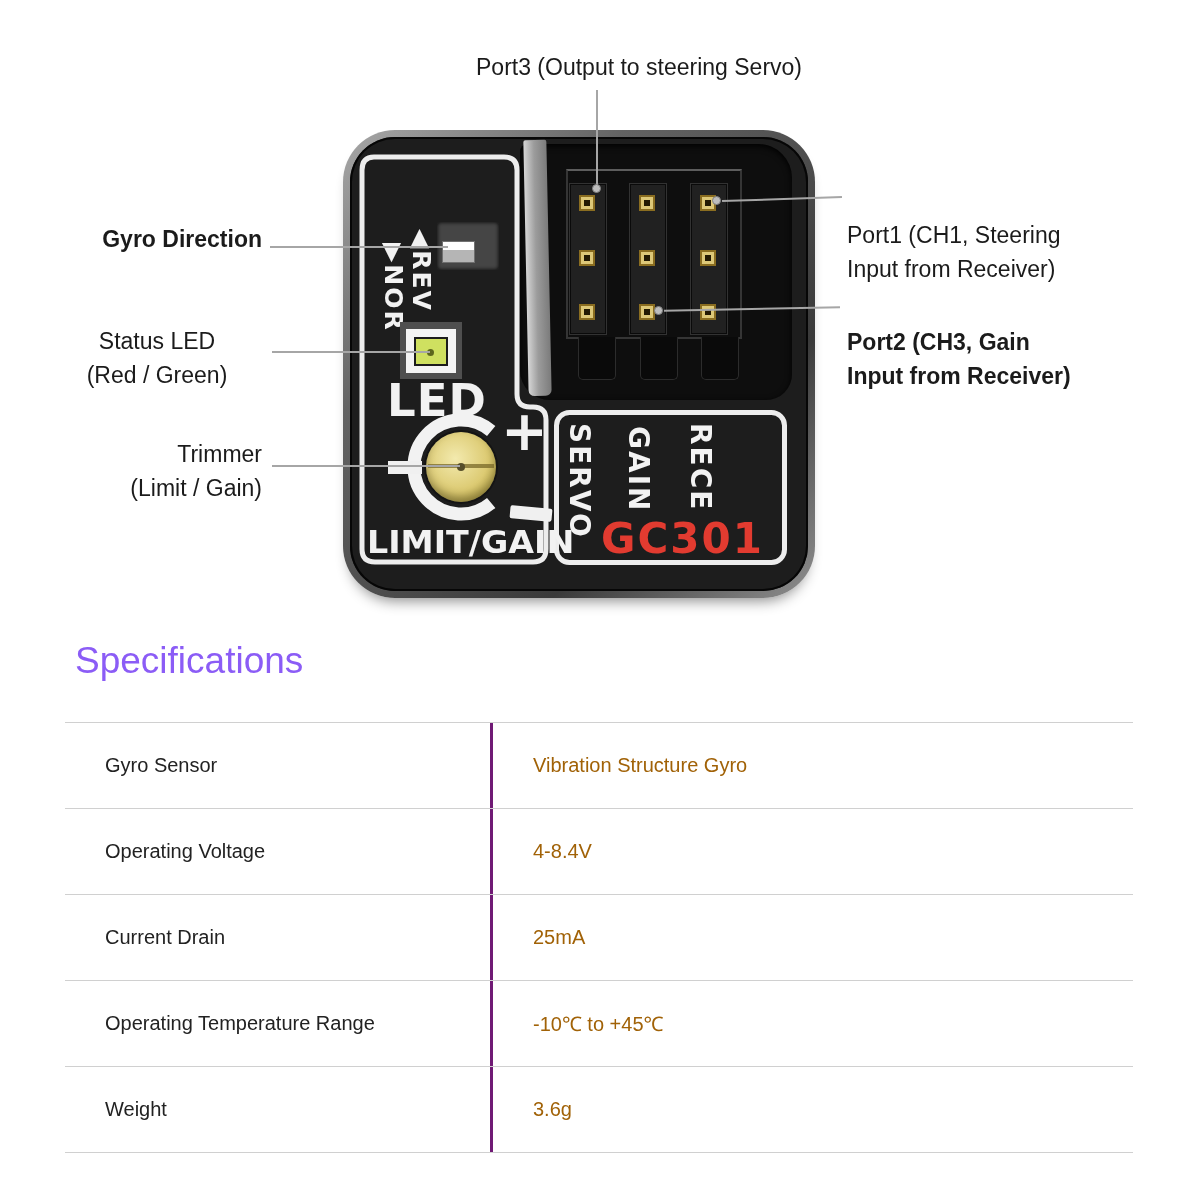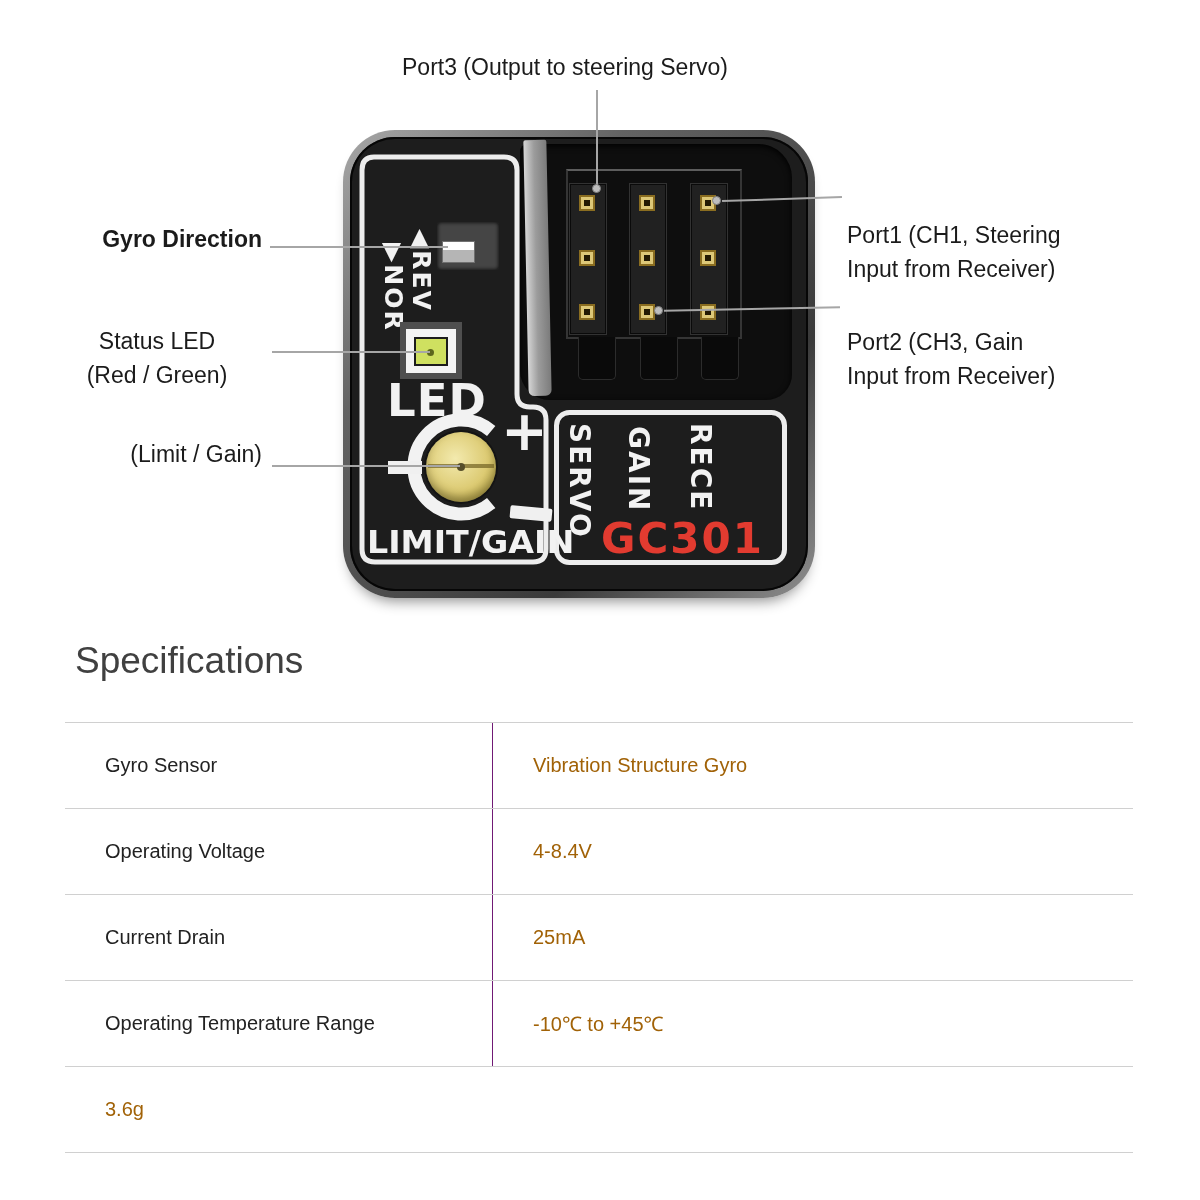--- a/index.html
+++ b/index.html
@@ -2,21 +2,21 @@
 <html><head>
 <meta charset="utf-8">
 <style>
   html,body { margin:0; padding:0; background:#ffffff; }
   .scene { position:relative; width:1200px; height:1200px; background:#fff;
            font-family:"Liberation Sans", sans-serif; color:#1b1b1b; overflow:hidden; }
   .abs { position:absolute; }
 
   
   .callout-label { font-size:23px; line-height:34px; color:#1b1b1b; }
-  .top-label { left:402px; top:50px; width:400px; text-align:left; }
+  .top-label { left:402px; top:50px; width:400px; text-align:right; }
   .left-label { left:52px; width:210px; text-align:right; }
   .right-label { left:847px; width:300px; text-align:left;margin-top:48px; }
 
   
   .cline { position:absolute; background:#a6a6a6; }
   .cdot  { position:absolute; width:9px; height:9px; border-radius:50%;
            background:#bdbdbd; border:1px solid #7f7f7f; box-sizing:border-box; }
 
   
   .device-outer { left:343px; top:130px; width:472px; height:468px; border-radius:52px;
@@ -63,53 +63,54 @@
       box-shadow:inset 0 -5px 9px rgba(0,0,0,.3), 0 0 0 2px #141414; }
   .knob::before { content:""; position:absolute; left:2px; top:32px; width:66px; height:4px;
       background:rgba(120,104,40,.75); }
   .knob::after { content:""; position:absolute; left:31px; top:31px; width:8px; height:8px;
       border-radius:50%; background:#564e2a; }
   .trim-tick { left:388px; top:461px; width:34px; height:13px; background:#f0f0f0; }
   .minus-bar { left:510px; top:507px; width:42px; height:13px; background:#f0f0f0;
       transform:rotate(5deg); border-radius:2px; }
 
   
-  .spec-title { left:75px; top:640px; font-size:37px; color:#404040; }
+  .spec-title { left:75px; top:640px; font-size:37px; color:#8b5cf6; }
   .spec-table { left:65px; top:722px; width:1068px; border-top:1px solid #d0d0d0;
                 border-bottom:1px solid #d0d0d0; }
   .spec-row { display:flex; height:85px; border-bottom:1px solid #d0d0d0; }
   .spec-row:last-child { border-bottom:none; }
-  .spec-cell-label { width:428px; box-sizing:border-box; border-right:1px solid #701a75;
+  .spec-cell-label { width:428px; box-sizing:border-box; border-right:3px solid #701a75;
         padding-left:40px; display:flex; align-items:center; font-size:20px; color:#222; }
   .spec-cell-value { flex:1; padding-left:40px; display:flex; align-items:center;
         font-size:20px; color:#a16207; }
 </style>
 </head>
 <body>
 
 <div class="scene">
 
   <div class="abs callout-label top-label">Port3 (Output to steering Servo)</div>
 
   <div class="abs callout-label left-label" style="top:222px;font-weight:bold;">
     <div>Gyro Direction</div>
   </div>
   <div class="abs callout-label left-label" style="top:324px;text-align:center;">
     <div>Status LED</div>
     <div>(Red / Green)</div>
   </div>
   <div class="abs callout-label left-label" style="top:437px;">
+    <div>Trimmer</div>
     <div>(Limit / Gain)</div>
   </div>
 
   <div class="abs callout-label right-label" style="top:170px;">
     <div>Port1 (CH1, Steering</div>
     <div>Input from Receiver)</div>
   </div>
-  <div class="abs callout-label right-label" style="top:277px;">
+  <div class="abs callout-label right-label" style="top:277px;font-weight:bold;">
     <div>Port2 (CH3, Gain</div>
     <div>Input from Receiver)</div>
   </div>
 
   <div class="abs device-outer">
     <div class="device-body"></div>
   </div>
 
   <div class="abs bay"></div>
   <div class="abs stripe"></div>
@@ -188,17 +189,18 @@
     </div>
     <div class="spec-row">
       <div class="spec-cell-label">Current Drain</div>
       <div class="spec-cell-value">25mA</div>
     </div>
     <div class="spec-row">
       <div class="spec-cell-label">Operating Temperature Range</div>
       <div class="spec-cell-value">-10℃ to +45℃</div>
     </div>
     <div class="spec-row">
+      <div class="spec-cell-label">Weight</div>
       <div class="spec-cell-value">3.6g</div>
     </div>
   </div>
 
 </div>
 
 </body></html>

